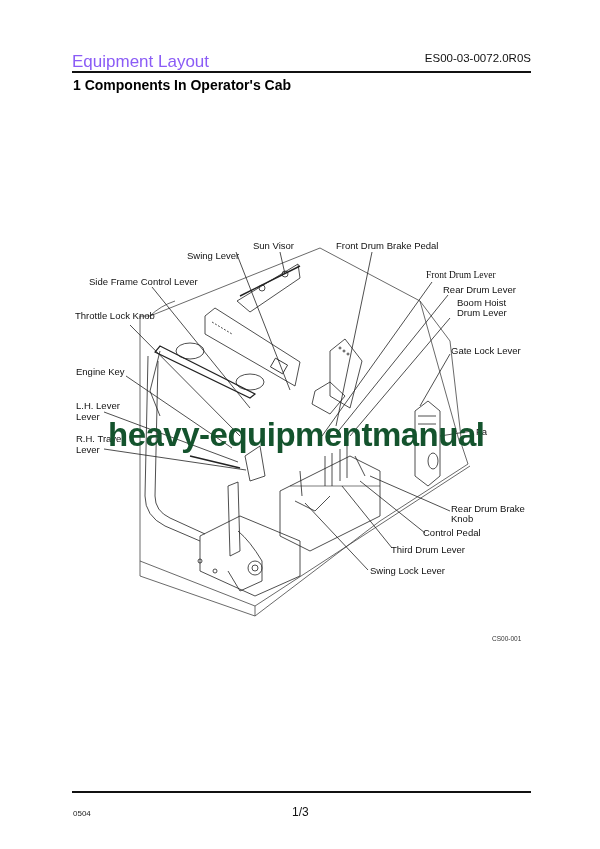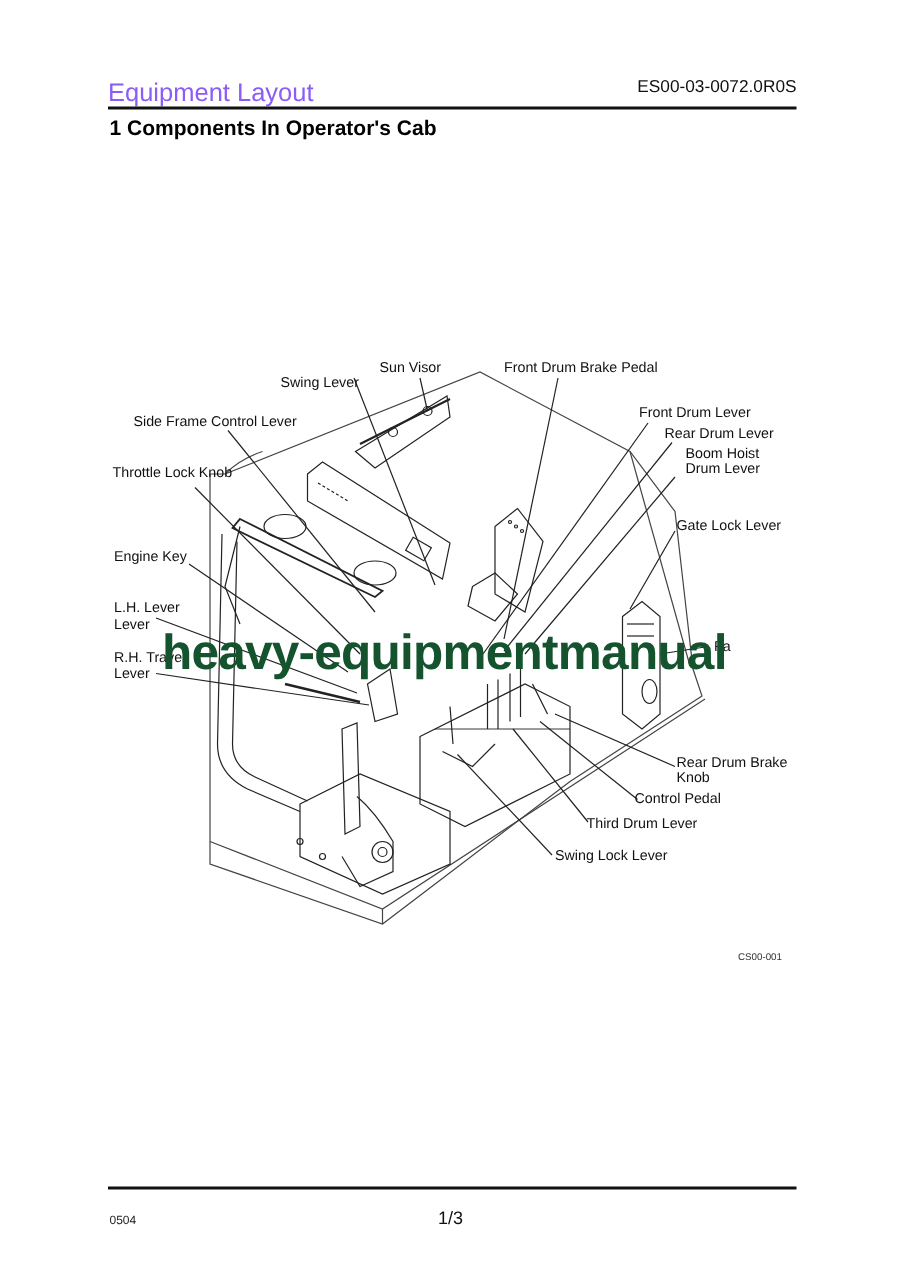--- a/index.html
+++ b/index.html
@@ -106,21 +106,21 @@
       <path d="M472 415 L440 420"></path>
       <path d="M450 495 L370 460"></path>
       <path d="M425 517 L360 465"></path>
       <path d="M392 532 L342 470"></path>
       <path d="M368 554 L305 487"></path>
     </svg>
 
     <div class="label" style="left:253px;top:224px;">Sun Visor</div>
     <div class="label" style="left:336px;top:224px;text-align:center;">Front Drum Brake Pedal</div>
     <div class="label" style="left:187px;top:234px;">Swing Lever</div>
-    <div class="label" style="left:426px;top:254px;">Front Drum Lever</div>
+    <div class="label" style="left:426px;top:254px;font-family:Liberation Serif, serif;">Front Drum Lever</div>
     <div class="label" style="left:89px;top:260px;">Side Frame Control Lever</div>
     <div class="label" style="left:443px;top:268px;">Rear Drum Lever</div>
     <div class="label" style="left:457px;top:281px;">Boom Hoist</div>
     <div class="label" style="left:457px;top:291px;">Drum Lever</div>
     <div class="label" style="left:75px;top:294px;">Throttle Lock Knob</div>
     <div class="label" style="left:451px;top:329px;">Gate Lock Lever</div>
     <div class="label" style="left:76px;top:350px;">Engine Key</div>
     <div class="label" style="left:76px;top:384px;">L.H. Lever</div>
     <div class="label" style="left:76px;top:395px;">Lever</div>
     <div class="label" style="left:76px;top:417px;">R.H. Trave</div>

